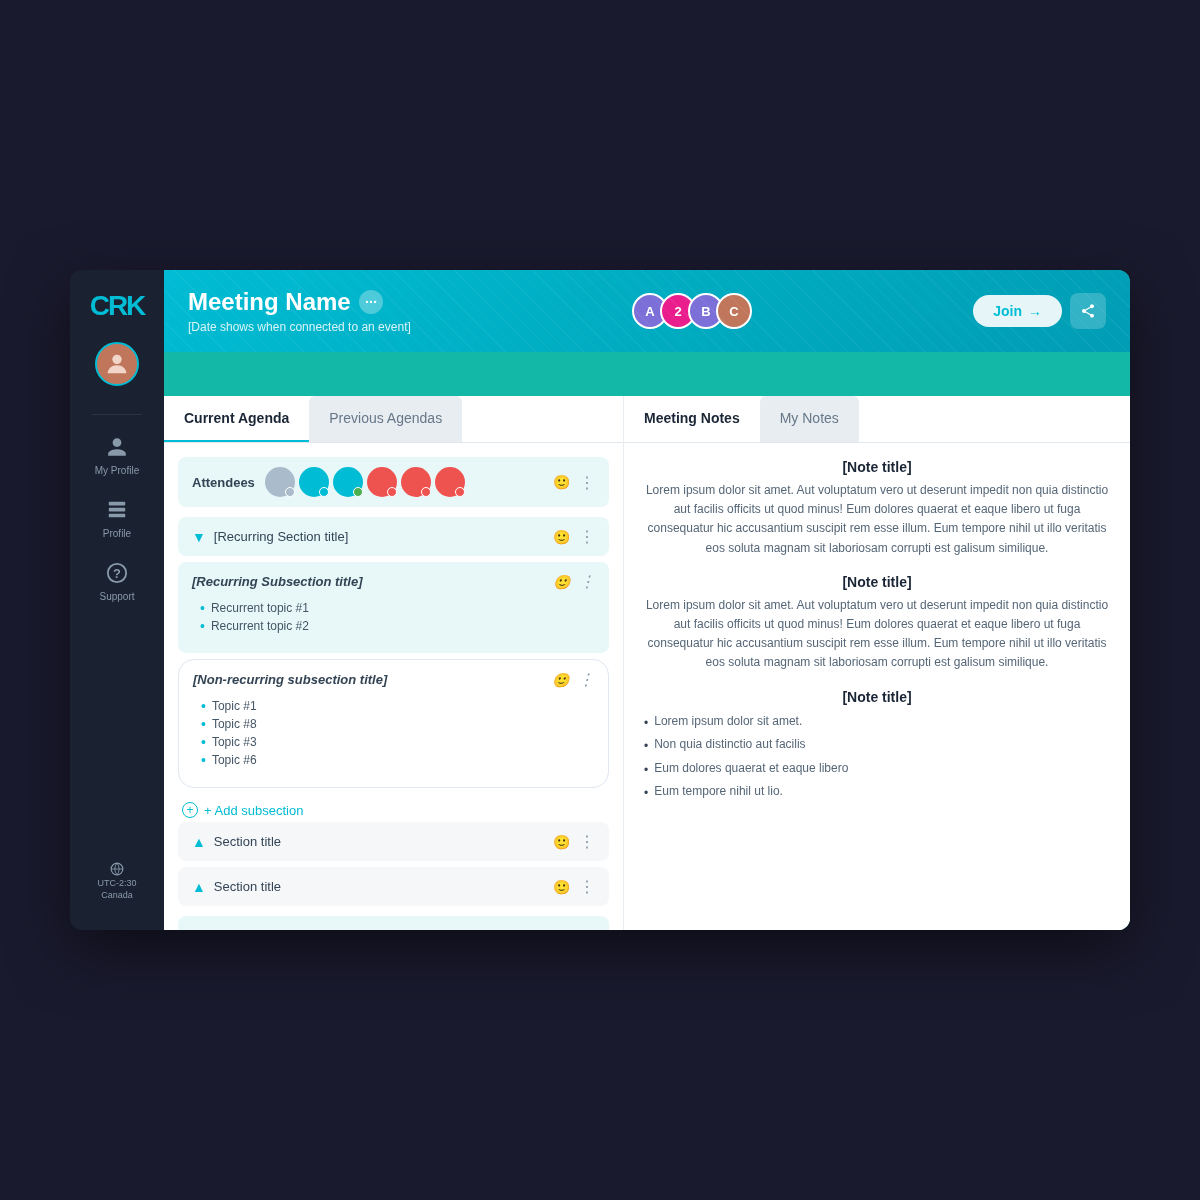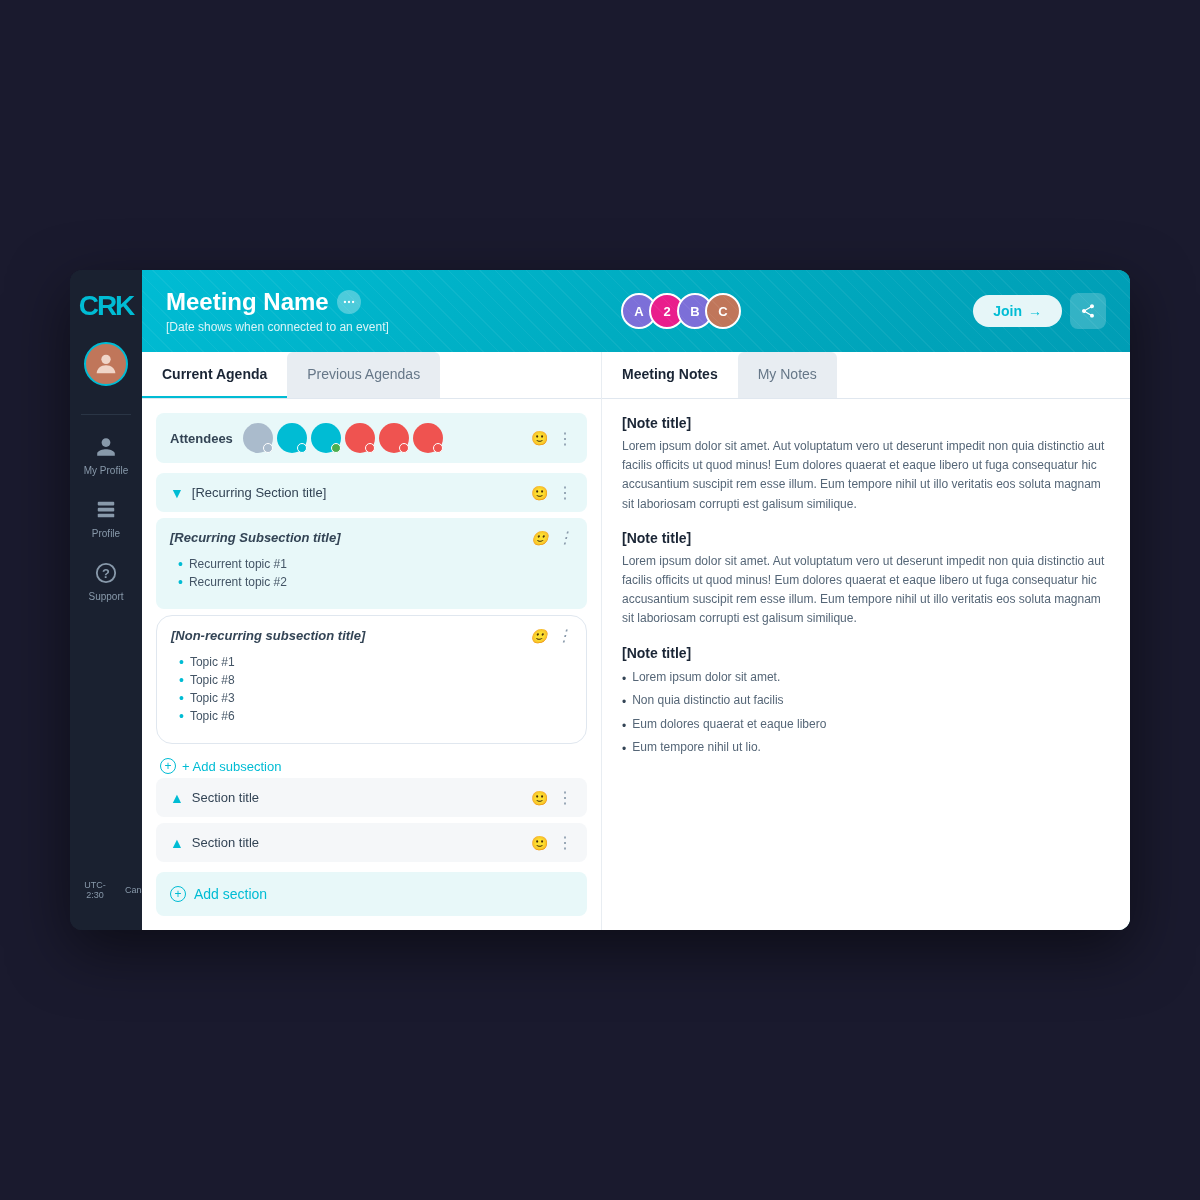--- a/index.html
+++ b/index.html
@@ -18,21 +18,21 @@
       height: 660px;
       background: #1e2535;
       border-radius: 12px;
       display: flex;
       overflow: hidden;
       box-shadow: 0 20px 60px rgba(0,0,0,0.5);
     }
 
     
     .sidebar {
-      width: 72px;
+      width: 94px;
       background: #1a2130;
       display: flex;
       flex-direction: column;
       align-items: center;
       padding: 20px 0;
       flex-shrink: 0;
     }
 
     .sidebar-logo {
       color: #00bcd4;
@@ -90,36 +90,37 @@
     }
 
     .sidebar-label {
       font-size: 10px;
       text-align: center;
     }
 
     .sidebar-bottom {
       margin-top: auto;
       display: flex;
-      flex-direction: row;
+      flex-direction: column;
       align-items: center;
       padding-bottom: 10px;
       color: #8899aa;
       font-size: 9px;
       text-align: center;
-      gap: 17px;
+      gap: 2px;
     }
 
     
     .main-content {
       flex: 1;
       display: flex;
       flex-direction: column;
       background: #14b8a6;
       overflow: hidden;
+      gap: 44px;
     }
 
     
     .header {
       background: linear-gradient(135deg, #00bcd4 0%, #00acc1 50%, #009db5 100%);
       padding: 18px 24px;
       display: flex;
       align-items: center;
       justify-content: space-between;
       min-height: 80px;
@@ -511,20 +512,21 @@
     .notes-tab.inactive-filled {
       background: #e8edf2;
       border-radius: 6px 6px 0 0;
       color: #667788;
     }
 
     .notes-content {
       flex: 1;
       overflow-y: auto;
       padding: 16px 20px;
+      text-align: center;
     }
 
     .note-title {
       font-size: 14px;
       font-weight: 700;
       color: #1a2535;
       margin-bottom: 6px;
     }
 
     .note-body {

